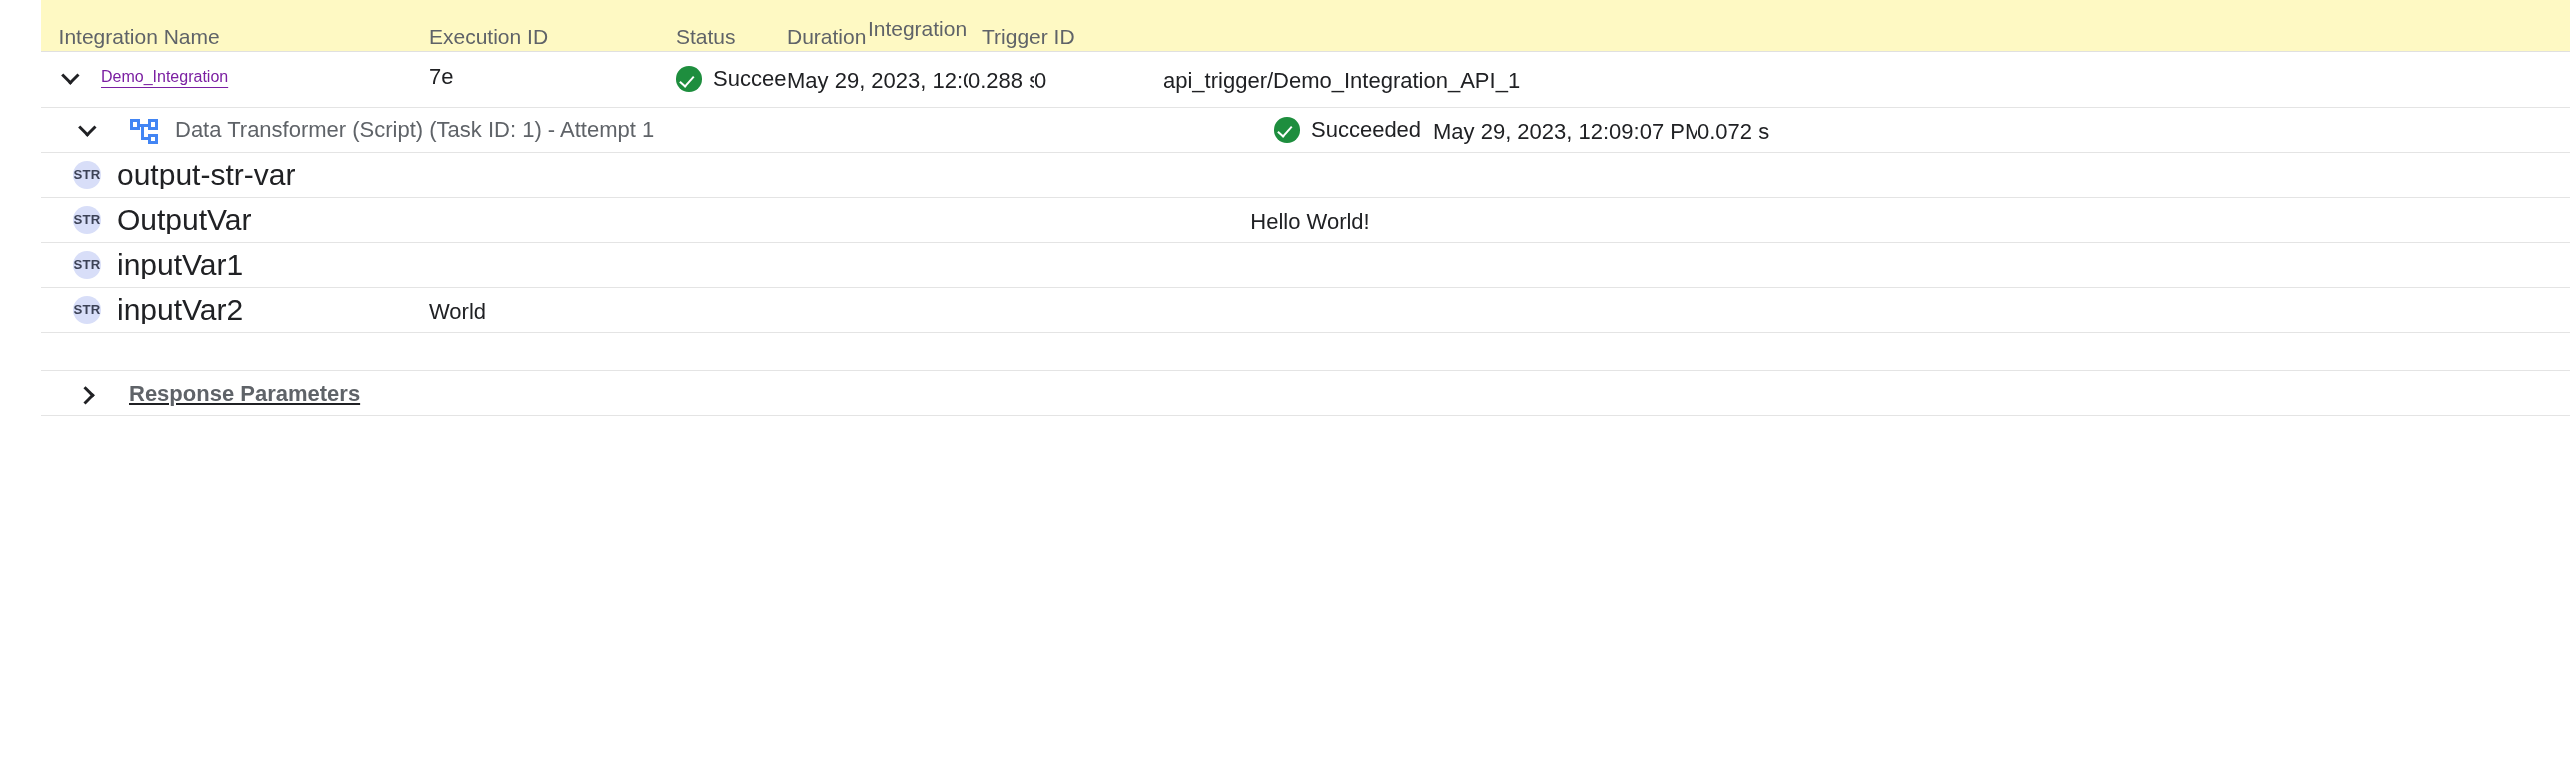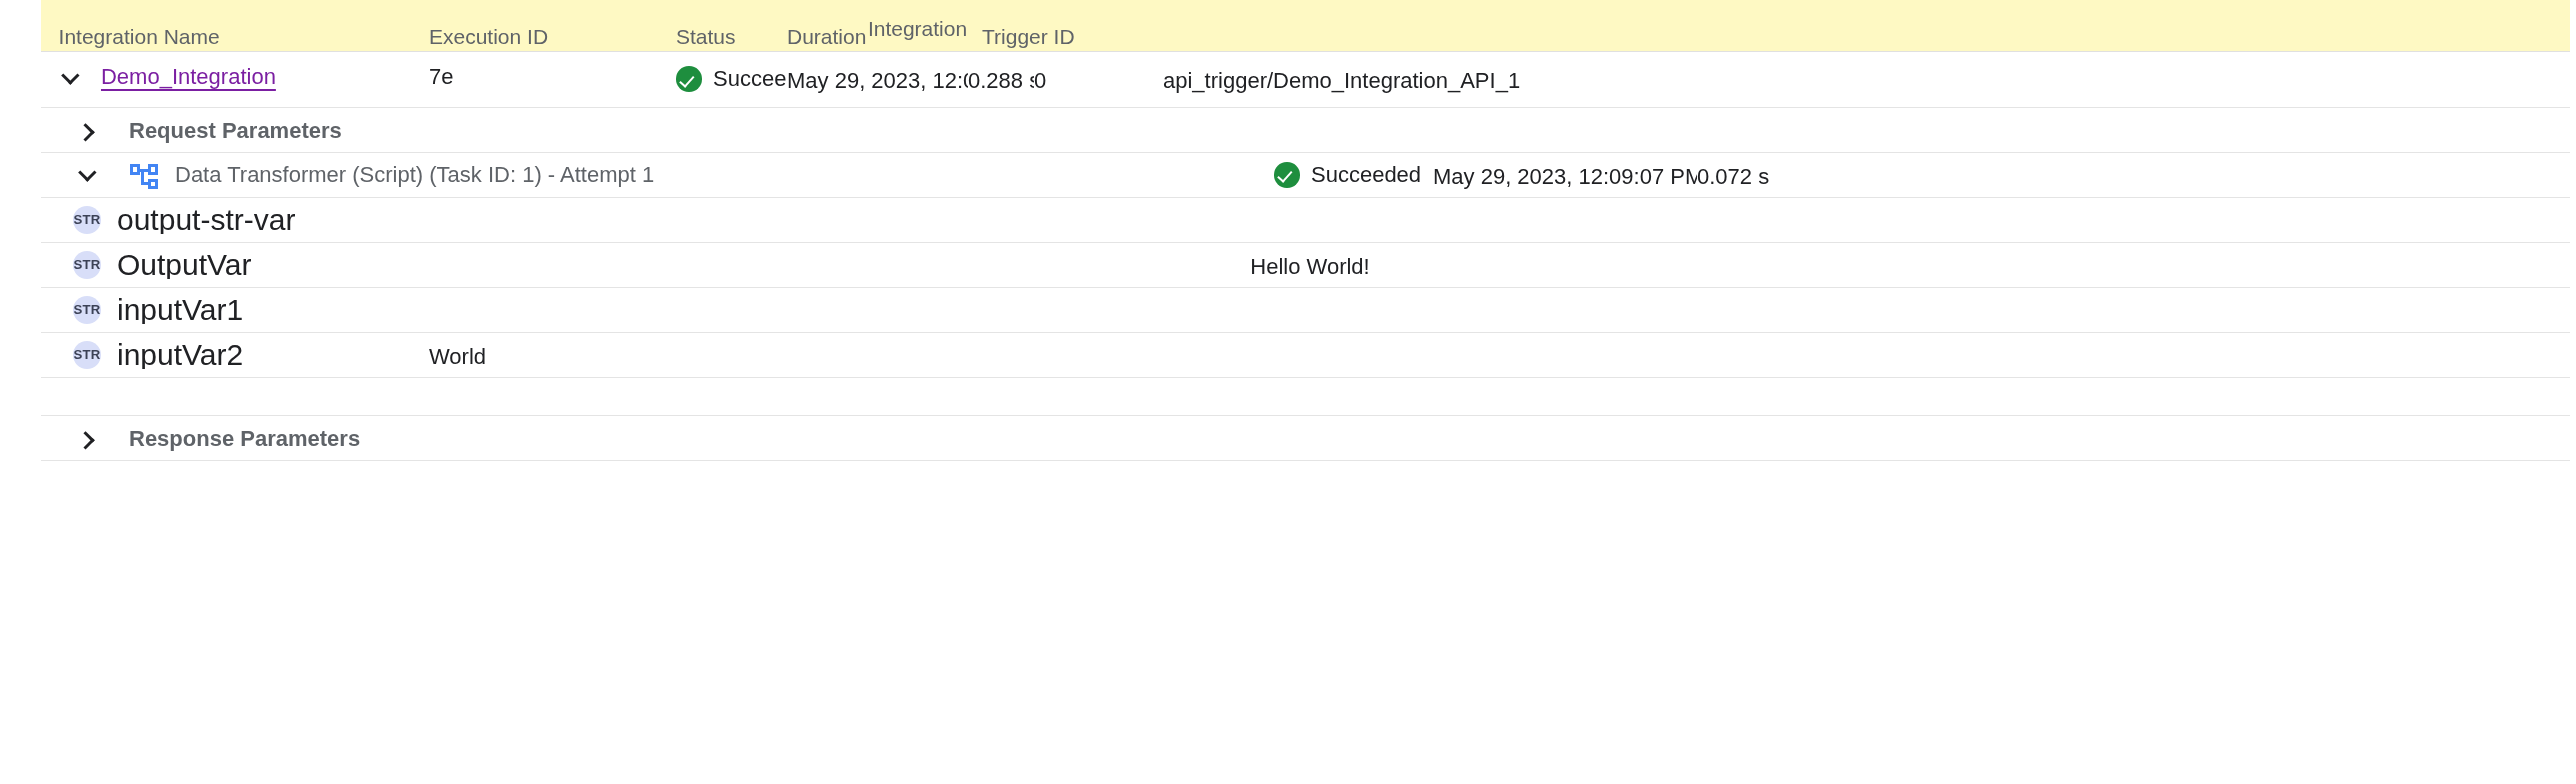--- a/index.html
+++ b/index.html
@@ -54,21 +54,21 @@
     align-items: flex-start;
     border-bottom: 0.9px solid #e4e4e4;
     box-sizing: border-box;
     background: #fff;
     position: relative;
   }
   .row.main-row { height: 56px; }
   .row.section-row { height: 45px; }
   .row.task-row { height: 45px; }
   .row.var-row { height: 45px; }
-  .row.last-row { height: 45px; }
+  .row.last-row { height: 45px; text-decoration: underline; }
 
   .cell {
     box-sizing: border-box;
     font-size: 22px;
     color: #202124;
     line-height: 26.4px;
     white-space: nowrap;
     overflow: hidden;
   }
 
@@ -100,21 +100,21 @@
     left: 4.4px;
   }
   .chevron.down::before { transform: rotate(45deg); top: 2.6px; left: 5.3px; }
   .chevron.right::before { transform: rotate(-45deg); top: 6.2px; left: 2.6px; }
 
   
   .integration-link {
     color: #7b1fa2;
     text-decoration: underline;
     text-underline-offset: 5.3px;
-    font-size: 22px;
+    font-size: 16px;
     cursor: pointer;
   }
 
   
   .status-wrap {
     display: flex;
     align-items: center;
     gap: 11.5px;
   }
   .check-icon {
@@ -239,28 +239,20 @@
         <span class="status-text">Succeeded</span>
       </div>
     </div>
 
     <div class="cell c-start" style="padding-top:16px;">May 29, 2023, 12:09:07 PM</div>
     <div class="cell c-duration" style="padding-top:16px;">0.288 s</div>
     <div class="cell c-version" style="padding-top:16px;">0</div>
     <div class="cell c-trigger" style="padding-top:16px;">api_trigger/Demo_Integration_API_1</div>
   </div>
 
-  <div class="row section-row">
-    <div class="cell" style="padding-left:35px; padding-top:9.7px; width:100%;">
-      <div class="inline-flex" style="gap:30px;">
-        <span class="chevron right"></span>
-        <span class="section-label">Request Parameters</span>
-      </div>
-    </div>
-  </div>
 
   <div class="row task-row">
     <div class="cell" style="padding-left:35px; padding-top:7px; width:1233px;">
       <div class="inline-flex" style="gap:16px;">
         <span class="chevron down" style="margin-right:14px;"></span>
         <span class="task-icon">
           <i class="tsq a"></i>
             <i class="tsq b"></i>
             <i class="tsq c"></i>
           <i class="tlink h"></i>

